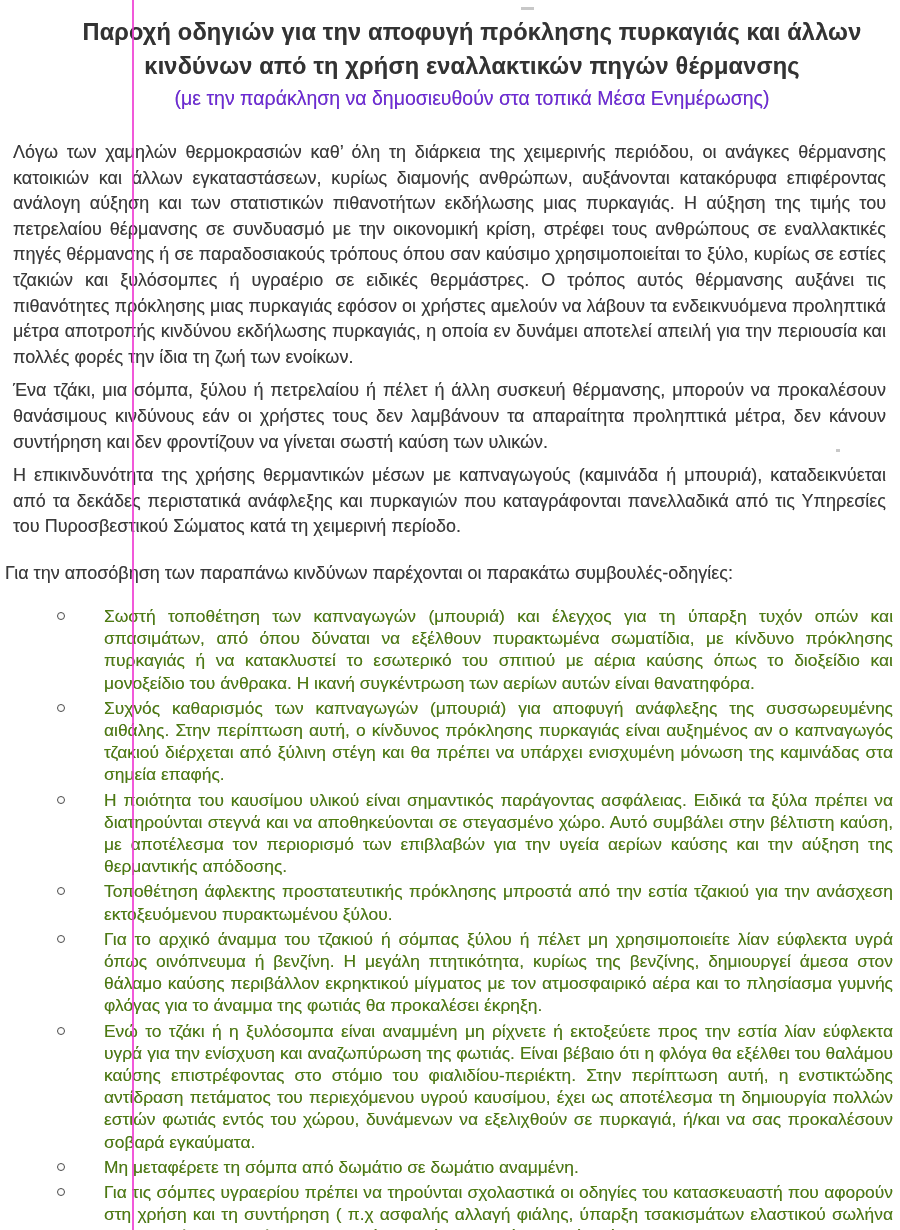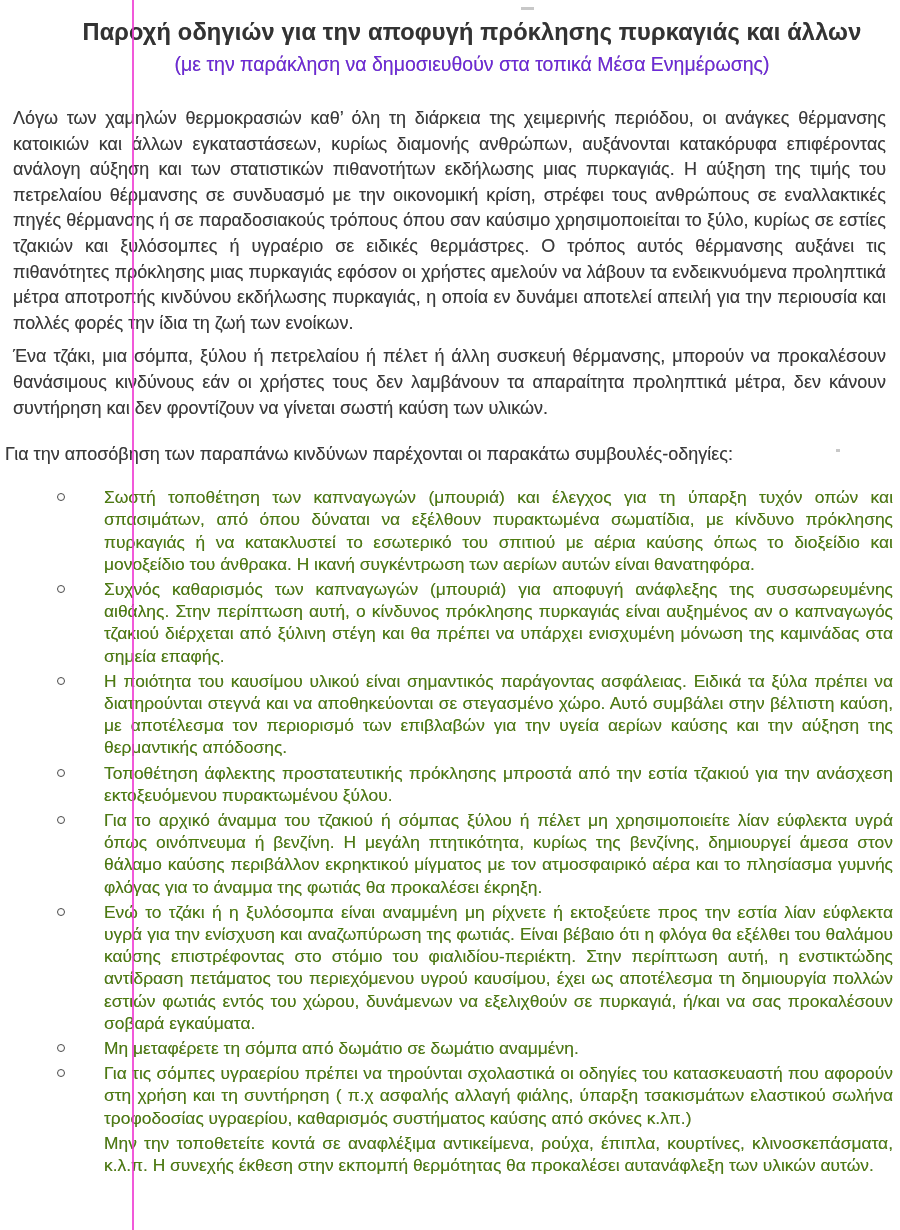--- a/index.html
+++ b/index.html
@@ -63,26 +63,28 @@
 <body>
 
 <div class="page">
 
   <div class="scanline"></div>
   <div class="noise n1"></div>
   <div class="noise n2"></div>
 
   <div class="header">
     <div class="title-line">Παροχή οδηγιών για την αποφυγή πρόκλησης πυρκαγιάς και άλλων</div>
+    <div class="title-line">κινδύνων από τη χρήση εναλλακτικών πηγών θέρμανσης</div>
     <div class="subtitle">(με την παράκληση να δημοσιευθούν στα τοπικά Μέσα Ενημέρωσης)</div>
   </div>
 
   <div class="body">
     <p class="para">Λόγω των χαμηλών θερμοκρασιών καθ’ όλη τη διάρκεια της χειμερινής περιόδου, οι ανάγκες θέρμανσης κατοικιών και άλλων εγκαταστάσεων, κυρίως διαμονής ανθρώπων, αυξάνονται κατακόρυφα επιφέροντας ανάλογη αύξηση και των στατιστικών πιθανοτήτων εκδήλωσης μιας πυρκαγιάς. Η αύξηση της τιμής του πετρελαίου θέρμανσης σε συνδυασμό με την οικονομική κρίση, στρέφει τους ανθρώπους σε εναλλακτικές πηγές θέρμανσης ή σε παραδοσιακούς τρόπους όπου σαν καύσιμο χρησιμοποιείται το ξύλο, κυρίως σε εστίες τζακιών και ξυλόσομπες ή υγραέριο σε ειδικές θερμάστρες. Ο τρόπος αυτός θέρμανσης αυξάνει τις πιθανότητες πρόκλησης μιας πυρκαγιάς εφόσον οι χρήστες αμελούν να λάβουν τα ενδεικνυόμενα προληπτικά μέτρα αποτροπής κινδύνου εκδήλωσης πυρκαγιάς, η οποία εν δυνάμει αποτελεί απειλή για την περιουσία και πολλές φορές την ίδια τη ζωή των ενοίκων.</p>
     <p class="para">Ένα τζάκι, μια σόμπα, ξύλου ή πετρελαίου ή πέλετ ή άλλη συσκευή θέρμανσης, μπορούν να προκαλέσουν θανάσιμους κινδύνους εάν οι χρήστες τους δεν λαμβάνουν τα απαραίτητα προληπτικά μέτρα, δεν κάνουν συντήρηση και δεν φροντίζουν να γίνεται σωστή καύση των υλικών.</p>
+    <p class="para">Η επικινδυνότητα της χρήσης θερμαντικών μέσων με καπναγωγούς (καμινάδα ή μπουριά), καταδεικνύεται από τα δεκάδες περιστατικά ανάφλεξης και πυρκαγιών που καταγράφονται πανελλαδικά από τις Υπηρεσίες του Πυροσβεστικού Σώματος κατά τη χειμερινή περίοδο.</p>
 
     <div class="intro">Για την αποσόβηση των παραπάνω κινδύνων παρέχονται οι παρακάτω συμβουλές-οδηγίες:</div>
 
     <ul class="tips">
       <li>
         <span class="bullet"></span>
         <span>Σωστή τοποθέτηση των καπναγωγών (μπουριά) και έλεγχος για τη ύπαρξη τυχόν οπών και σπασιμάτων, από όπου δύναται να εξέλθουν πυρακτωμένα σωματίδια, με κίνδυνο πρόκλησης πυρκαγιάς ή να κατακλυστεί το εσωτερικό του σπιτιού με αέρια καύσης όπως το διοξείδιο και μονοξείδιο του άνθρακα. Η ικανή συγκέντρωση των αερίων αυτών είναι θανατηφόρα.</span>
       </li>
       <li>
         <span class="bullet"></span>

